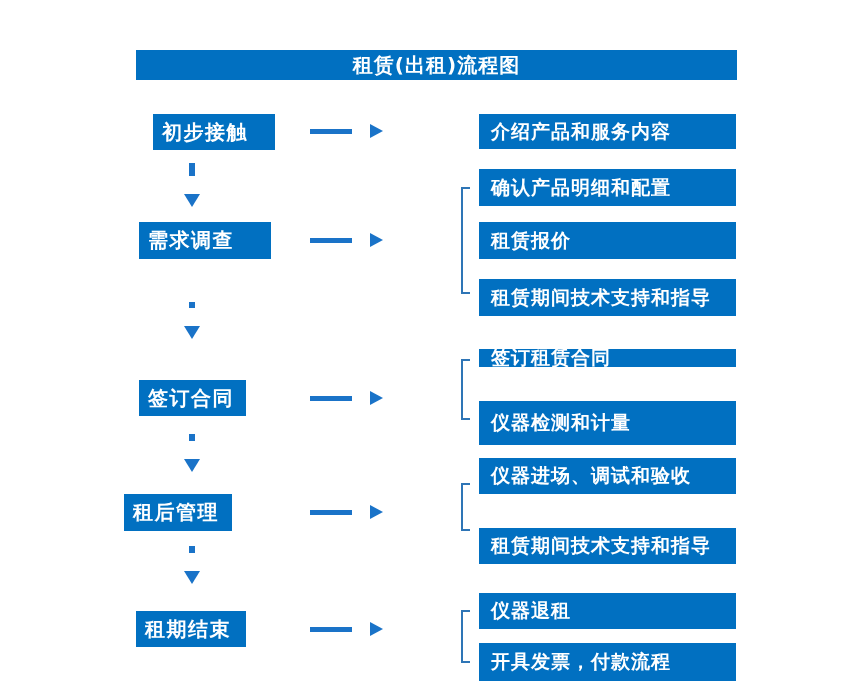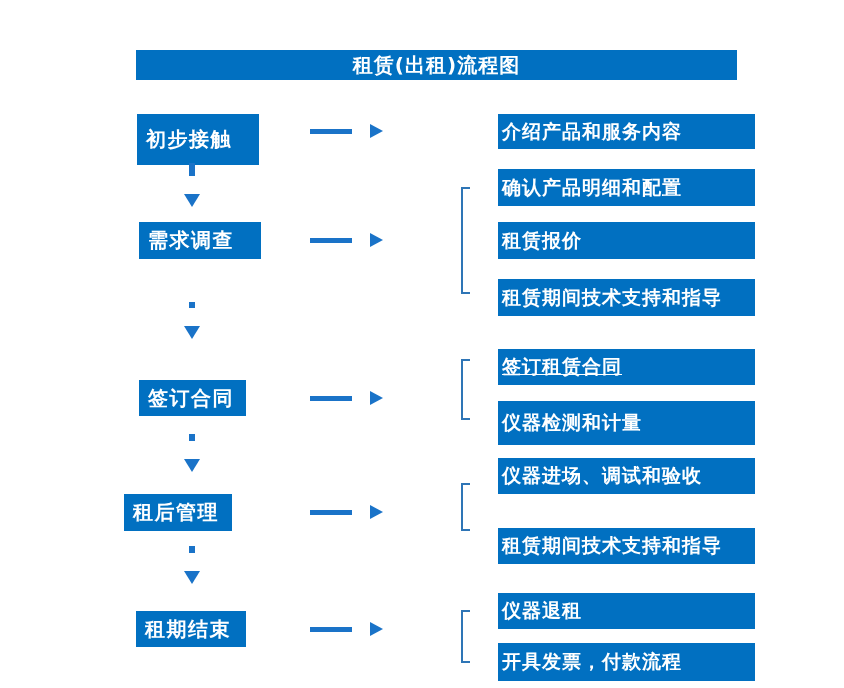--- a/index.html
+++ b/index.html
@@ -25,23 +25,23 @@
     font-size: 20px; font-weight: bold; letter-spacing: 1px;
   }
 
   .step-box {
     position: absolute; background: var(--box-blue); color: var(--text-white);
     display: flex; align-items: center; padding-left: 9px;
     font-size: 20px; font-weight: bold; letter-spacing: 1.5px;
   }
 
   .detail-box {
-    position: absolute; left: 462px; width: 257px;
+    position: absolute; left: 443px; width: 257px;
     background: var(--box-blue); color: var(--text-white);
-    display: flex; align-items: center; padding-left: 4px;
+    display: flex; align-items: center; padding-left: 12px;
     font-size: 19px; font-weight: bold; letter-spacing: 1px;
     white-space: nowrap;
   }
 
   .h-arrow {
     position: absolute; left: 265px; width: 91px; height: 14px;
     display: flex; align-items: center;
   }
   .h-arrow .body { width: 78px; height: 5px; background: var(--arrow-blue); }
   .h-arrow .head {
@@ -69,54 +69,54 @@
     background: transparent;
   }
 </style>
 </head>
 <body>
 
 <div class="canvas">
 
   <div class="title-bar">租赁(出租)流程图</div>
 
-  <div class="step-box" style="left:101px; top:78px; width:122px; height:51px;">初步接触</div>
+  <div class="step-box" style="left:117px; top:78px; width:122px; height:36px;">初步接触</div>
   <div class="h-arrow" style="top:88px;">
     <span class="body"></span>
       <span class="head"></span>
   </div>
   <div class="detail-box" style="top:78px; height:35px;">介绍产品和服务内容</div>
 
   <div class="v-arrow" style="top:118px; height:62px;">
     <span class="body"></span>
       <span class="head"></span>
   </div>
 
-  <div class="step-box" style="left:103px; top:186px; width:122px; height:37px;">需求调查</div>
+  <div class="step-box" style="left:103px; top:186px; width:132px; height:37px;">需求调查</div>
   <div class="h-arrow" style="top:197px;">
     <span class="body"></span>
       <span class="head"></span>
   </div>
   <div class="bracket" style="top:151px; height:107px;"></div>
   <div class="detail-box" style="top:133px; height:37px;">确认产品明细和配置</div>
   <div class="detail-box" style="top:186px; height:37px;">租赁报价</div>
   <div class="detail-box" style="top:243px; height:37px;">租赁期间技术支持和指导</div>
 
   <div class="v-arrow" style="top:257px; height:55px;">
     <span class="body"></span>
       <span class="head"></span>
   </div>
 
   <div class="step-box" style="left:103px; top:344px; width:107px; height:36px;">签订合同</div>
   <div class="h-arrow" style="top:355px;">
     <span class="body"></span>
       <span class="head"></span>
   </div>
   <div class="bracket" style="top:323px; height:61px;"></div>
-  <div class="detail-box" style="top:313px; height:36px;text-decoration:underline;">签订租赁合同</div>
+  <div class="detail-box" style="top:313px; height:18px;">签订租赁合同</div>
   <div class="detail-box" style="top:365px; height:44px;">仪器检测和计量</div>
 
   <div class="v-arrow" style="top:389px; height:56px;">
     <span class="body"></span>
       <span class="head"></span>
   </div>
 
   <div class="step-box" style="left:88px; top:458px; width:108px; height:37px;">租后管理</div>
   <div class="h-arrow" style="top:469px;">
     <span class="body"></span>

